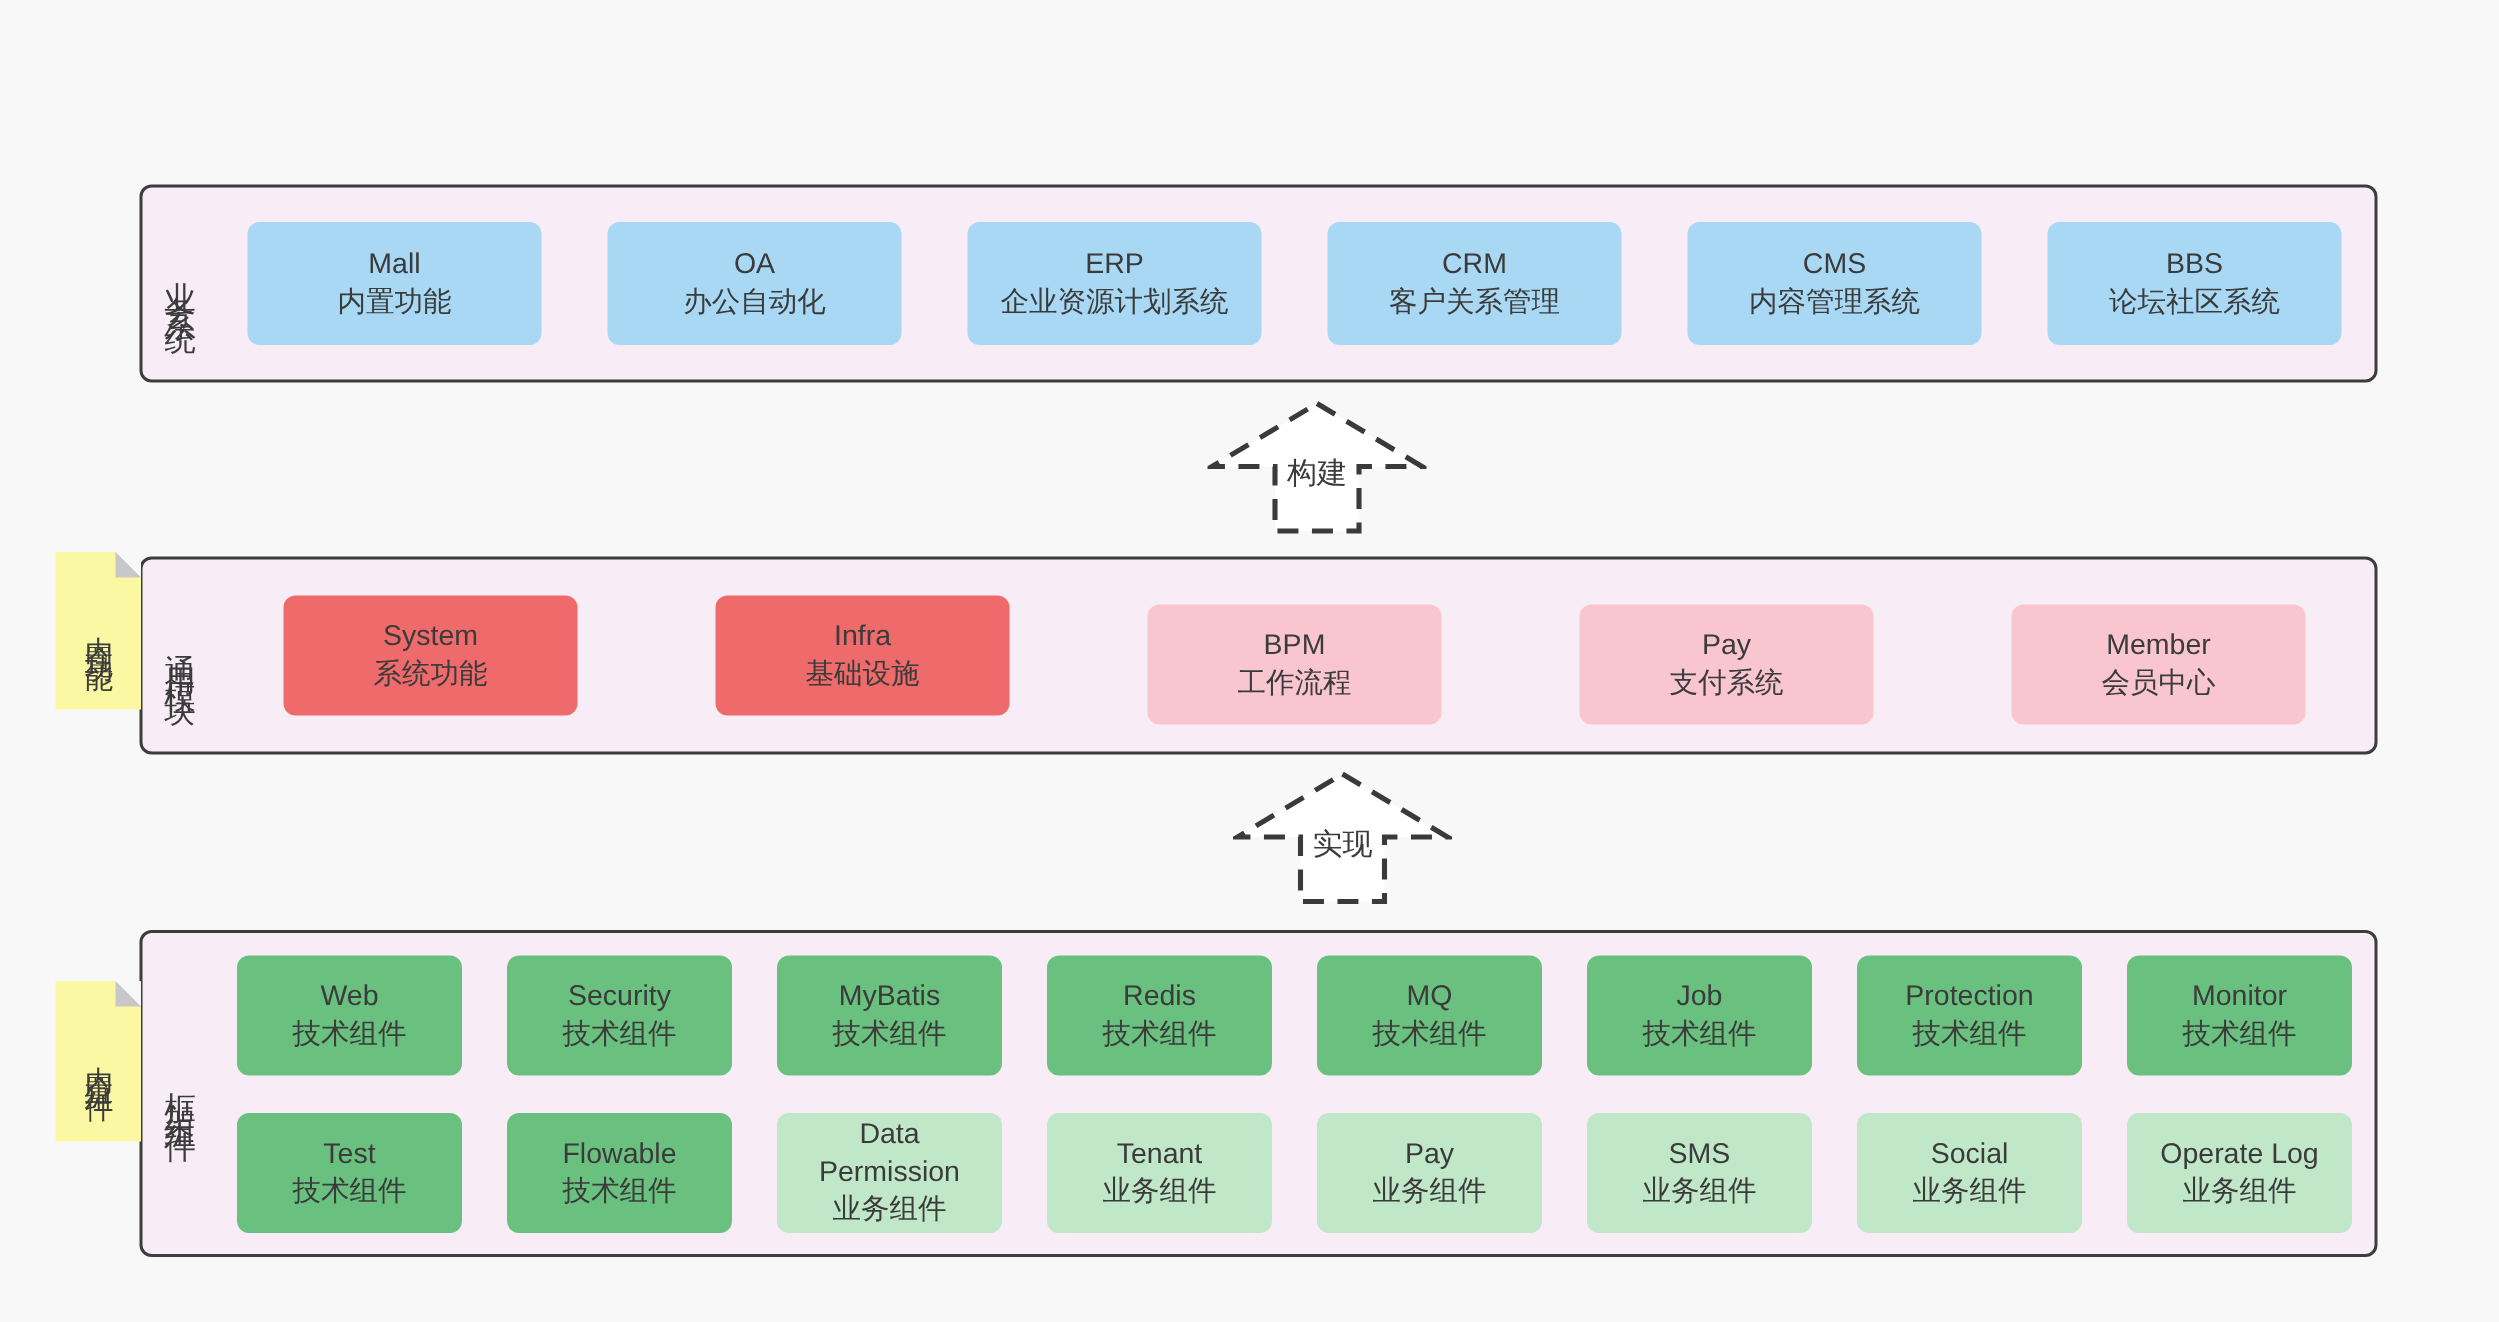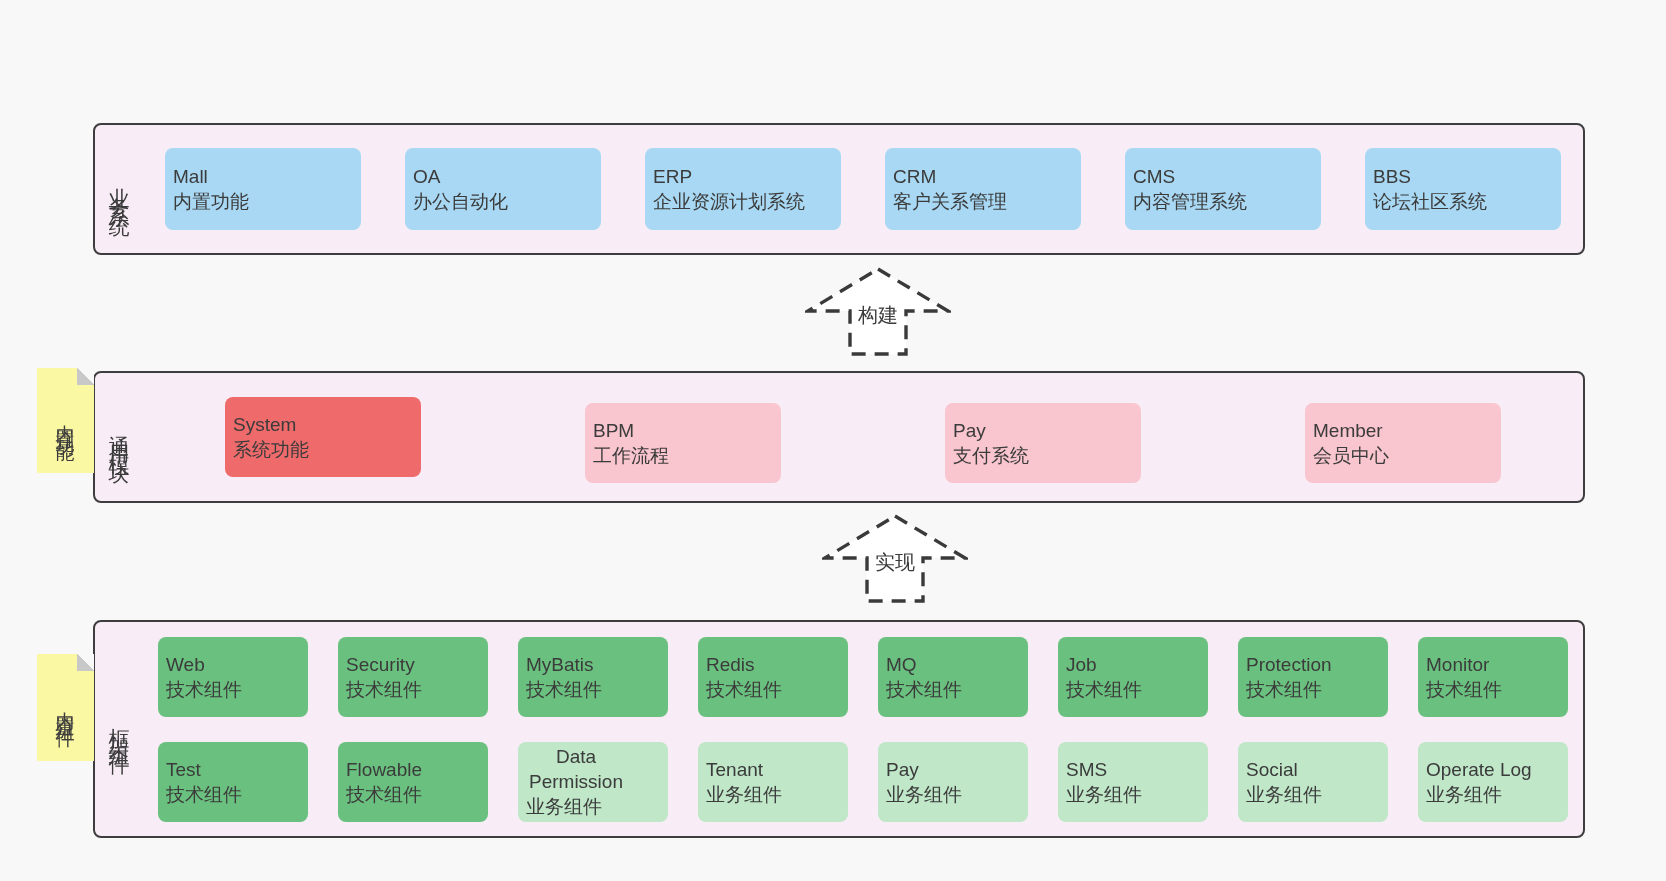--- a/index.html
+++ b/index.html
@@ -25,21 +25,21 @@
     font-size:21px;letter-spacing:9px;line-height:1;
     flex:0 0 34px;text-align:center;color:var(--text);
   }
   .band-boxes{flex:1 1 auto;display:flex;justify-content:space-around;align-items:center;}
   .rows{flex:1 1 auto;display:flex;flex-direction:column;gap:25px;}
   .row{display:flex;justify-content:space-around;}
 
   
   .node{
     border-radius:8px;box-sizing:border-box;padding:4px 8px;
-    display:flex;flex-direction:column;align-items:flex-start;justify-content:center;
+    display:flex;flex-direction:column;align-items:center;justify-content:center;
     text-align:center;font-size:19px;line-height:25px;color:var(--text);
   }
   .band-boxes .node{width:196px;height:82px;}
   #band-2 .band-boxes .node{height:80px;}
   .row .node{width:150px;height:80px;}
   .c-blue{background:var(--box-blue);}
   .c-red{background:var(--box-red);}
   .c-pink{background:var(--box-pink);margin-top:12px;}
   .c-green{background:var(--box-green);}
   .c-green-light{background:var(--box-green-light);}
@@ -116,20 +116,24 @@
     <span class="arrow-label">构建</span>
   </div>
 
   <section class="band" id="band-2">
     <div class="band-label">通用模块</div>
     <div class="band-boxes">
       <div class="node c-red">
         <span>System</span>
         <span>系统功能</span>
       </div>
+      <div class="node c-red">
+        <span>Infra</span>
+        <span>基础设施</span>
+      </div>
       <div class="node c-pink">
         <span>BPM</span>
         <span>工作流程</span>
       </div>
       <div class="node c-pink">
         <span>Pay</span>
         <span>支付系统</span>
       </div>
       <div class="node c-pink">
         <span>Member</span>

